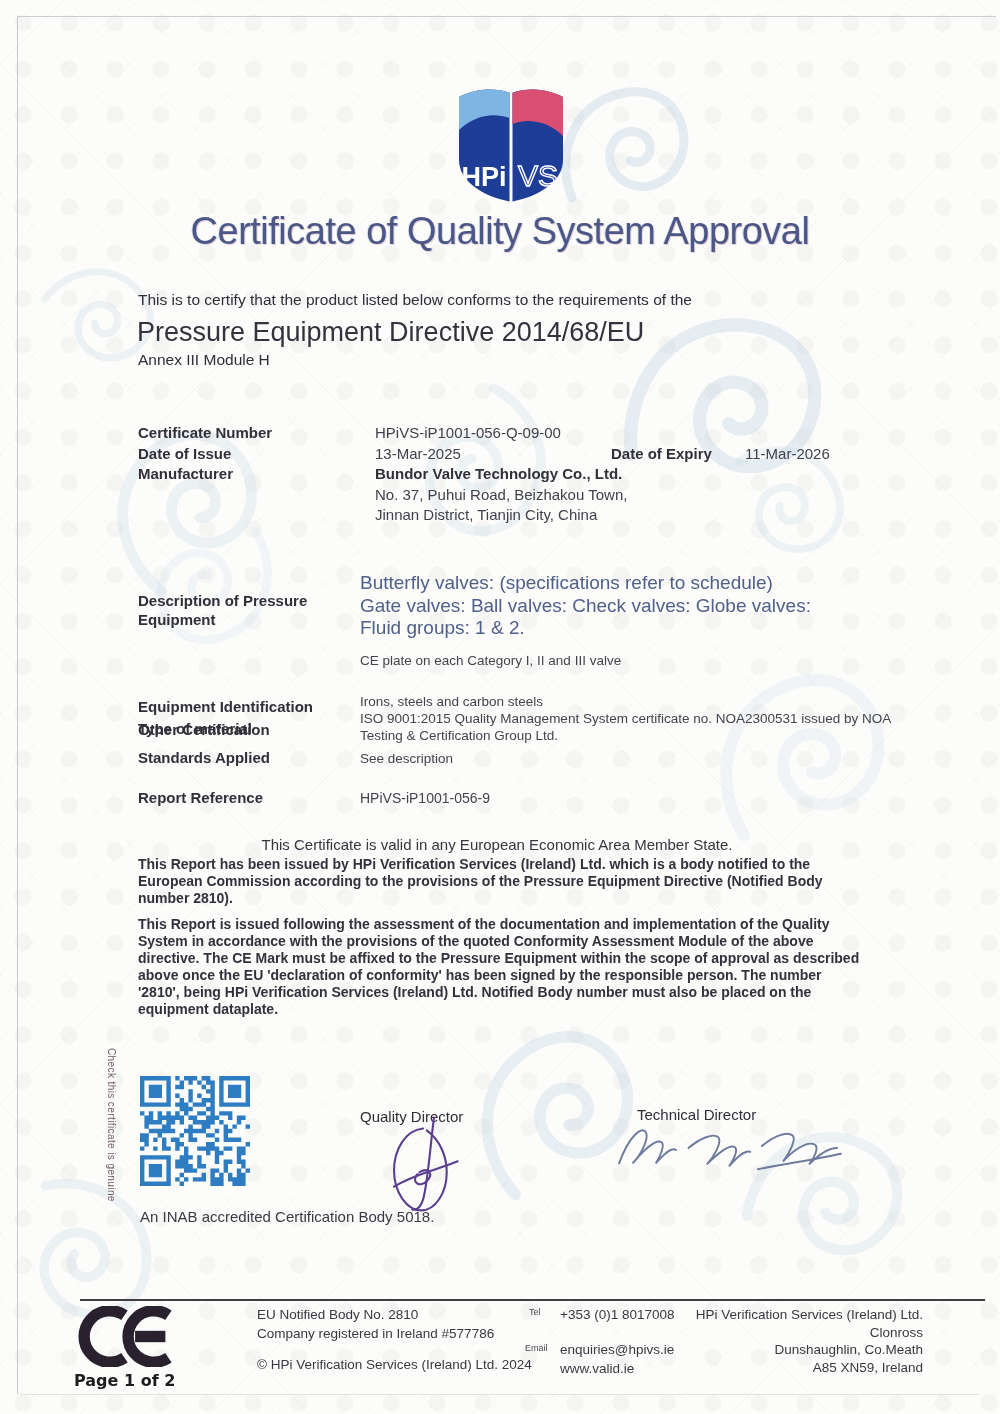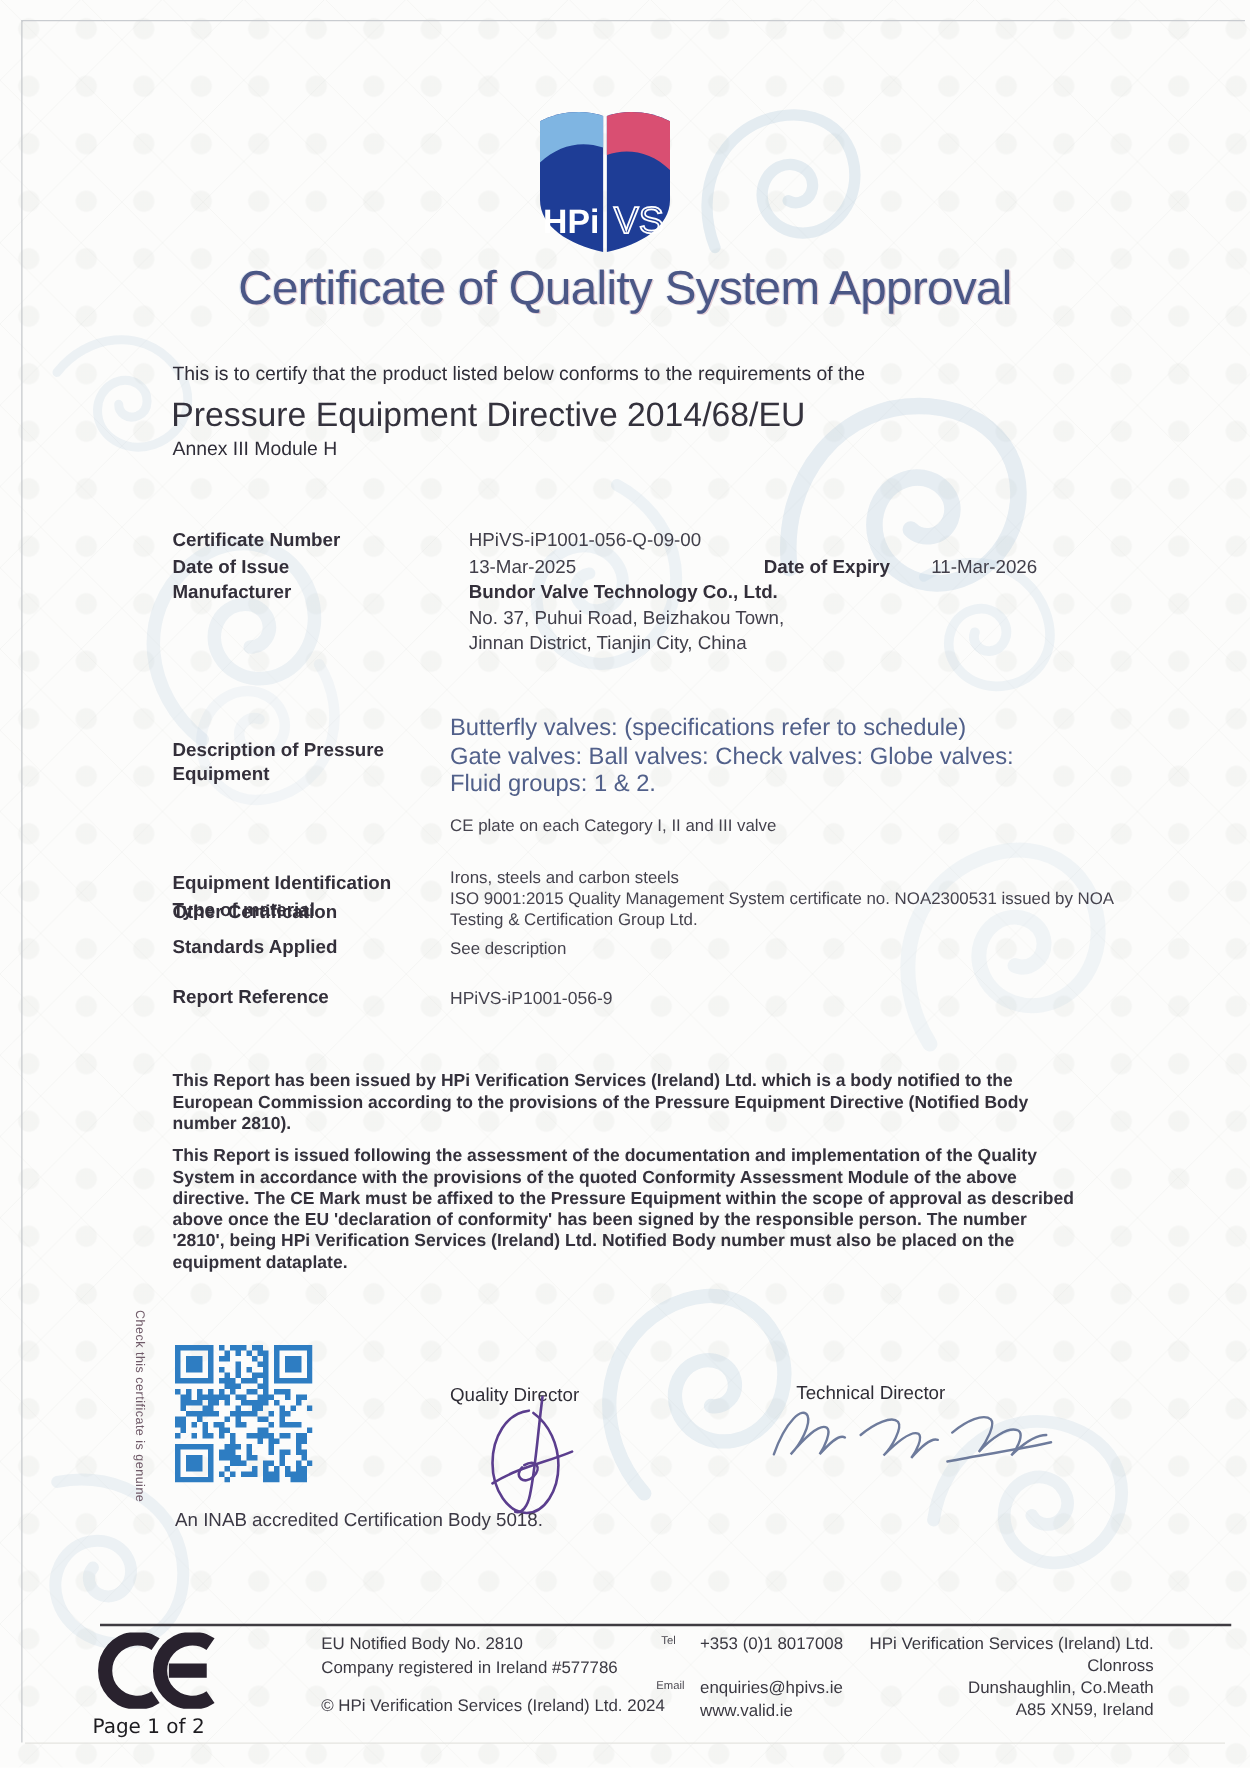--- a/index.html
+++ b/index.html
@@ -36,21 +36,21 @@
   .desc-lines{font-size:19px;color:#51608a;line-height:22.5px;}
   .center-line{left:0;top:836px;width:994px;text-align:center;font-size:15px;color:#38353f;}
   .para{font-weight:bold;font-size:14px;line-height:17px;color:#34313c;}
   .vert-caption{
     left:106px;top:1048px;height:165px;
     writing-mode:vertical-rl;font-size:10px;letter-spacing:0.4px;color:#6f5a68;
   }
   .sig-label{font-size:15px;color:#2f2d36;}
   .inab{left:140px;top:1208px;font-size:15px;color:#3c3945;}
   .footer-rule{left:80px;top:1299px;width:905px;height:2px;background:#3f3c42;}
-  .page-label{left:74px;top:1371px;font-size:16px;color:#1d1c20;font-family:"DejaVu Sans", sans-serif;}
+  .page-label{left:74px;top:1371px;font-size:16px;color:#1d1c20;font-family:"DejaVu Sans", sans-serif;font-weight:bold;}
   .fcol{font-size:13.5px;color:#3a3841;line-height:18px;}
   .flabel{font-size:9px;color:#4a4850;}
   .fright{text-align:right;}
   .scan-bottom{left:20px;top:1394px;width:960px;border-top:1px solid #e3e3e0;}
 </style>
 </head>
 <body>
 
 <div class="page">
 
@@ -68,21 +68,21 @@
     <use href="#swirlp" transform="translate(300,640) scale(1.4) rotate(170)" opacity="0.12"></use>
     <use href="#swirlp" transform="translate(430,1060) scale(1.9) rotate(-20)" opacity="0.25"></use>
     <use href="#swirlp" transform="translate(790,1080) scale(1.7) rotate(30)" opacity="0.20"></use>
     <use href="#swirlp" transform="translate(180,1180) scale(1.6) rotate(100)" opacity="0.20"></use>
   </svg>
 
   <div class="scan-border"></div>
 
   <div class="content">
 
-    <div class="abs" style="left:429px;top:88px;width:110px;height:115px;text-decoration:underline;">
+    <div class="abs" style="left:456px;top:88px;width:110px;height:115px;text-decoration:underline;">
       <svg viewBox="0 0 110 115" width="110" height="115" xmlns="http://www.w3.org/2000/svg">
         <path d="M53.5,4.7 C38,-0.8 18,1 3,9 L3,72 C3,93 26,108 53.5,113.5 Z" fill="#1e3d96"></path>
         <path d="M56.5,4.7 C72,-0.8 92,1 107,9 L107,72 C107,93 84,108 56.5,113.5 Z" fill="#1e3d96"></path>
         <path d="M3,9 C18,1 38,-0.8 53.5,4.7 L53.5,30 C36,24 18,28 3,42 Z" fill="#7fb5e2"></path>
         <path d="M56.5,4.7 C72,-0.8 92,1 107,9 L107,48 C92,33 72,30 56.5,36 Z" fill="#d94f72"></path>
         <text x="28" y="98" text-anchor="middle" font-family="Liberation Sans, sans-serif" font-size="27" font-weight="bold" fill="#ffffff">HPi</text>
         <text x="82" y="98" text-anchor="middle" font-family="Liberation Sans, sans-serif" font-size="30" fill="none" stroke="#ffffff" stroke-width="1.4">VS</text>
       </svg>
     </div>
 
@@ -120,20 +120,21 @@
 
     <div class="abs lbl" style="left:138px;top:721px;">Other Certification</div>
     <div class="abs sm" style="left:360px;top:711px;width:545px;line-height:16.5px;">ISO 9001:2015 Quality Management System certificate no. NOA2300531 issued by NOA Testing &amp; Certification Group Ltd.</div>
 
     <div class="abs lbl" style="left:138px;top:749px;">Standards Applied</div>
     <div class="abs sm" style="left:360px;top:751px;">See description</div>
 
     <div class="abs lbl" style="left:138px;top:789px;">Report Reference</div>
     <div class="abs sm" style="left:360px;top:790px;font-size:14px;">HPiVS-iP1001-056-9</div>
 
+    <div class="abs center-line">This Certificate is valid in any European Economic Area Member State.</div>
     <div class="abs para" style="left:138px;top:856px;width:718px;">This Report has been issued by HPi Verification Services (Ireland) Ltd. which is a body notified to the European Commission according to the provisions of the Pressure Equipment Directive (Notified Body number 2810).</div>
     <div class="abs para" style="left:138px;top:916px;width:722px;">This Report is issued following the assessment of the documentation and implementation of the Quality System in accordance with the provisions of the quoted Conformity Assessment Module of the above directive. The CE Mark must be affixed to the Pressure Equipment within the scope of approval as described above once the EU 'declaration of conformity' has been signed by the responsible person. The number '2810', being HPi Verification Services (Ireland) Ltd. Notified Body number must also be placed on the equipment dataplate.</div>
 
     <div class="abs vert-caption">Check this certificate is genuine</div>
     <div class="abs" style="left:140px;top:1076px;width:110px;height:110px;">
       <svg id="qr-svg" viewBox="0 0 110 110" width="110" height="110" xmlns="http://www.w3.org/2000/svg">
           <path d="M0.00,0.00h4.40v4.40h-4.40zM4.40,0.00h4.40v4.40h-4.40zM8.80,0.00h4.40v4.40h-4.40zM13.20,0.00h4.40v4.40h-4.40zM17.60,0.00h4.40v4.40h-4.40zM22.00,0.00h4.40v4.40h-4.40zM26.40,0.00h4.40v4.40h-4.40zM35.20,0.00h4.40v4.40h-4.40zM44.00,0.00h4.40v4.40h-4.40zM48.40,0.00h4.40v4.40h-4.40zM52.80,0.00h4.40v4.40h-4.40zM61.60,0.00h4.40v4.40h-4.40zM66.00,0.00h4.40v4.40h-4.40zM79.20,0.00h4.40v4.40h-4.40zM83.60,0.00h4.40v4.40h-4.40zM88.00,0.00h4.40v4.40h-4.40zM92.40,0.00h4.40v4.40h-4.40zM96.80,0.00h4.40v4.40h-4.40zM101.20,0.00h4.40v4.40h-4.40zM105.60,0.00h4.40v4.40h-4.40zM0.00,4.40h4.40v4.40h-4.40zM26.40,4.40h4.40v4.40h-4.40zM39.60,4.40h4.40v4.40h-4.40zM48.40,4.40h4.40v4.40h-4.40zM57.20,4.40h4.40v4.40h-4.40zM66.00,4.40h4.40v4.40h-4.40zM70.40,4.40h4.40v4.40h-4.40zM79.20,4.40h4.40v4.40h-4.40zM105.60,4.40h4.40v4.40h-4.40zM0.00,8.80h4.40v4.40h-4.40zM8.80,8.80h4.40v4.40h-4.40zM13.20,8.80h4.40v4.40h-4.40zM17.60,8.80h4.40v4.40h-4.40zM26.40,8.80h4.40v4.40h-4.40zM35.20,8.80h4.40v4.40h-4.40zM39.60,8.80h4.40v4.40h-4.40zM61.60,8.80h4.40v4.40h-4.40zM70.40,8.80h4.40v4.40h-4.40zM79.20,8.80h4.40v4.40h-4.40zM88.00,8.80h4.40v4.40h-4.40zM92.40,8.80h4.40v4.40h-4.40zM96.80,8.80h4.40v4.40h-4.40zM105.60,8.80h4.40v4.40h-4.40zM0.00,13.20h4.40v4.40h-4.40zM8.80,13.20h4.40v4.40h-4.40zM13.20,13.20h4.40v4.40h-4.40zM17.60,13.20h4.40v4.40h-4.40zM26.40,13.20h4.40v4.40h-4.40zM48.40,13.20h4.40v4.40h-4.40zM66.00,13.20h4.40v4.40h-4.40zM70.40,13.20h4.40v4.40h-4.40zM79.20,13.20h4.40v4.40h-4.40zM88.00,13.20h4.40v4.40h-4.40zM92.40,13.20h4.40v4.40h-4.40zM96.80,13.20h4.40v4.40h-4.40zM105.60,13.20h4.40v4.40h-4.40zM0.00,17.60h4.40v4.40h-4.40zM8.80,17.60h4.40v4.40h-4.40zM13.20,17.60h4.40v4.40h-4.40zM17.60,17.60h4.40v4.40h-4.40zM26.40,17.60h4.40v4.40h-4.40zM35.20,17.60h4.40v4.40h-4.40zM48.40,17.60h4.40v4.40h-4.40zM57.20,17.60h4.40v4.40h-4.40zM70.40,17.60h4.40v4.40h-4.40zM79.20,17.60h4.40v4.40h-4.40zM88.00,17.60h4.40v4.40h-4.40zM92.40,17.60h4.40v4.40h-4.40zM96.80,17.60h4.40v4.40h-4.40zM105.60,17.60h4.40v4.40h-4.40zM0.00,22.00h4.40v4.40h-4.40zM26.40,22.00h4.40v4.40h-4.40zM39.60,22.00h4.40v4.40h-4.40zM48.40,22.00h4.40v4.40h-4.40zM61.60,22.00h4.40v4.40h-4.40zM66.00,22.00h4.40v4.40h-4.40zM70.40,22.00h4.40v4.40h-4.40zM79.20,22.00h4.40v4.40h-4.40zM105.60,22.00h4.40v4.40h-4.40zM0.00,26.40h4.40v4.40h-4.40zM4.40,26.40h4.40v4.40h-4.40zM8.80,26.40h4.40v4.40h-4.40zM13.20,26.40h4.40v4.40h-4.40zM17.60,26.40h4.40v4.40h-4.40zM22.00,26.40h4.40v4.40h-4.40zM26.40,26.40h4.40v4.40h-4.40zM35.20,26.40h4.40v4.40h-4.40zM39.60,26.40h4.40v4.40h-4.40zM44.00,26.40h4.40v4.40h-4.40zM52.80,26.40h4.40v4.40h-4.40zM57.20,26.40h4.40v4.40h-4.40zM61.60,26.40h4.40v4.40h-4.40zM70.40,26.40h4.40v4.40h-4.40zM79.20,26.40h4.40v4.40h-4.40zM83.60,26.40h4.40v4.40h-4.40zM88.00,26.40h4.40v4.40h-4.40zM92.40,26.40h4.40v4.40h-4.40zM96.80,26.40h4.40v4.40h-4.40zM101.20,26.40h4.40v4.40h-4.40zM105.60,26.40h4.40v4.40h-4.40zM39.60,30.80h4.40v4.40h-4.40zM44.00,30.80h4.40v4.40h-4.40zM48.40,30.80h4.40v4.40h-4.40zM66.00,30.80h4.40v4.40h-4.40zM70.40,30.80h4.40v4.40h-4.40zM0.00,35.20h4.40v4.40h-4.40zM8.80,35.20h4.40v4.40h-4.40zM17.60,35.20h4.40v4.40h-4.40zM26.40,35.20h4.40v4.40h-4.40zM35.20,35.20h4.40v4.40h-4.40zM44.00,35.20h4.40v4.40h-4.40zM57.20,35.20h4.40v4.40h-4.40zM61.60,35.20h4.40v4.40h-4.40zM70.40,35.20h4.40v4.40h-4.40zM79.20,35.20h4.40v4.40h-4.40zM83.60,35.20h4.40v4.40h-4.40zM88.00,35.20h4.40v4.40h-4.40zM4.40,39.60h4.40v4.40h-4.40zM8.80,39.60h4.40v4.40h-4.40zM17.60,39.60h4.40v4.40h-4.40zM22.00,39.60h4.40v4.40h-4.40zM26.40,39.60h4.40v4.40h-4.40zM30.80,39.60h4.40v4.40h-4.40zM35.20,39.60h4.40v4.40h-4.40zM39.60,39.60h4.40v4.40h-4.40zM48.40,39.60h4.40v4.40h-4.40zM52.80,39.60h4.40v4.40h-4.40zM66.00,39.60h4.40v4.40h-4.40zM70.40,39.60h4.40v4.40h-4.40zM74.80,39.60h4.40v4.40h-4.40zM88.00,39.60h4.40v4.40h-4.40zM96.80,39.60h4.40v4.40h-4.40zM101.20,39.60h4.40v4.40h-4.40zM4.40,44.00h4.40v4.40h-4.40zM8.80,44.00h4.40v4.40h-4.40zM13.20,44.00h4.40v4.40h-4.40zM17.60,44.00h4.40v4.40h-4.40zM26.40,44.00h4.40v4.40h-4.40zM30.80,44.00h4.40v4.40h-4.40zM39.60,44.00h4.40v4.40h-4.40zM52.80,44.00h4.40v4.40h-4.40zM57.20,44.00h4.40v4.40h-4.40zM61.60,44.00h4.40v4.40h-4.40zM66.00,44.00h4.40v4.40h-4.40zM70.40,44.00h4.40v4.40h-4.40zM79.20,44.00h4.40v4.40h-4.40zM96.80,44.00h4.40v4.40h-4.40zM4.40,48.40h4.40v4.40h-4.40zM22.00,48.40h4.40v4.40h-4.40zM26.40,48.40h4.40v4.40h-4.40zM48.40,48.40h4.40v4.40h-4.40zM61.60,48.40h4.40v4.40h-4.40zM66.00,48.40h4.40v4.40h-4.40zM83.60,48.40h4.40v4.40h-4.40zM92.40,48.40h4.40v4.40h-4.40zM105.60,48.40h4.40v4.40h-4.40zM8.80,52.80h4.40v4.40h-4.40zM13.20,52.80h4.40v4.40h-4.40zM17.60,52.80h4.40v4.40h-4.40zM22.00,52.80h4.40v4.40h-4.40zM26.40,52.80h4.40v4.40h-4.40zM30.80,52.80h4.40v4.40h-4.40zM44.00,52.80h4.40v4.40h-4.40zM48.40,52.80h4.40v4.40h-4.40zM52.80,52.80h4.40v4.40h-4.40zM57.20,52.80h4.40v4.40h-4.40zM61.60,52.80h4.40v4.40h-4.40zM74.80,52.80h4.40v4.40h-4.40zM83.60,52.80h4.40v4.40h-4.40zM88.00,52.80h4.40v4.40h-4.40zM0.00,57.20h4.40v4.40h-4.40zM4.40,57.20h4.40v4.40h-4.40zM17.60,57.20h4.40v4.40h-4.40zM39.60,57.20h4.40v4.40h-4.40zM48.40,57.20h4.40v4.40h-4.40zM66.00,57.20h4.40v4.40h-4.40zM70.40,57.20h4.40v4.40h-4.40zM83.60,57.20h4.40v4.40h-4.40zM0.00,61.60h4.40v4.40h-4.40zM4.40,61.60h4.40v4.40h-4.40zM13.20,61.60h4.40v4.40h-4.40zM22.00,61.60h4.40v4.40h-4.40zM30.80,61.60h4.40v4.40h-4.40zM35.20,61.60h4.40v4.40h-4.40zM48.40,61.60h4.40v4.40h-4.40zM52.80,61.60h4.40v4.40h-4.40zM74.80,61.60h4.40v4.40h-4.40zM83.60,61.60h4.40v4.40h-4.40zM88.00,61.60h4.40v4.40h-4.40zM92.40,61.60h4.40v4.40h-4.40zM96.80,61.60h4.40v4.40h-4.40zM4.40,66.00h4.40v4.40h-4.40zM22.00,66.00h4.40v4.40h-4.40zM35.20,66.00h4.40v4.40h-4.40zM39.60,66.00h4.40v4.40h-4.40zM66.00,66.00h4.40v4.40h-4.40zM70.40,66.00h4.40v4.40h-4.40zM105.60,66.00h4.40v4.40h-4.40zM0.00,70.40h4.40v4.40h-4.40zM13.20,70.40h4.40v4.40h-4.40zM22.00,70.40h4.40v4.40h-4.40zM26.40,70.40h4.40v4.40h-4.40zM35.20,70.40h4.40v4.40h-4.40zM44.00,70.40h4.40v4.40h-4.40zM57.20,70.40h4.40v4.40h-4.40zM61.60,70.40h4.40v4.40h-4.40zM66.00,70.40h4.40v4.40h-4.40zM70.40,70.40h4.40v4.40h-4.40zM74.80,70.40h4.40v4.40h-4.40zM83.60,70.40h4.40v4.40h-4.40zM88.00,70.40h4.40v4.40h-4.40zM96.80,70.40h4.40v4.40h-4.40zM101.20,70.40h4.40v4.40h-4.40zM44.00,74.80h4.40v4.40h-4.40zM66.00,74.80h4.40v4.40h-4.40zM74.80,74.80h4.40v4.40h-4.40zM79.20,74.80h4.40v4.40h-4.40zM96.80,74.80h4.40v4.40h-4.40zM101.20,74.80h4.40v4.40h-4.40zM0.00,79.20h4.40v4.40h-4.40zM4.40,79.20h4.40v4.40h-4.40zM8.80,79.20h4.40v4.40h-4.40zM13.20,79.20h4.40v4.40h-4.40zM17.60,79.20h4.40v4.40h-4.40zM22.00,79.20h4.40v4.40h-4.40zM26.40,79.20h4.40v4.40h-4.40zM39.60,79.20h4.40v4.40h-4.40zM44.00,79.20h4.40v4.40h-4.40zM48.40,79.20h4.40v4.40h-4.40zM57.20,79.20h4.40v4.40h-4.40zM74.80,79.20h4.40v4.40h-4.40zM96.80,79.20h4.40v4.40h-4.40zM0.00,83.60h4.40v4.40h-4.40zM26.40,83.60h4.40v4.40h-4.40zM35.20,83.60h4.40v4.40h-4.40zM39.60,83.60h4.40v4.40h-4.40zM44.00,83.60h4.40v4.40h-4.40zM57.20,83.60h4.40v4.40h-4.40zM74.80,83.60h4.40v4.40h-4.40zM83.60,83.60h4.40v4.40h-4.40zM88.00,83.60h4.40v4.40h-4.40zM96.80,83.60h4.40v4.40h-4.40zM101.20,83.60h4.40v4.40h-4.40zM0.00,88.00h4.40v4.40h-4.40zM8.80,88.00h4.40v4.40h-4.40zM13.20,88.00h4.40v4.40h-4.40zM17.60,88.00h4.40v4.40h-4.40zM26.40,88.00h4.40v4.40h-4.40zM35.20,88.00h4.40v4.40h-4.40zM39.60,88.00h4.40v4.40h-4.40zM44.00,88.00h4.40v4.40h-4.40zM48.40,88.00h4.40v4.40h-4.40zM57.20,88.00h4.40v4.40h-4.40zM61.60,88.00h4.40v4.40h-4.40zM83.60,88.00h4.40v4.40h-4.40zM101.20,88.00h4.40v4.40h-4.40zM0.00,92.40h4.40v4.40h-4.40zM8.80,92.40h4.40v4.40h-4.40zM13.20,92.40h4.40v4.40h-4.40zM17.60,92.40h4.40v4.40h-4.40zM26.40,92.40h4.40v4.40h-4.40zM44.00,92.40h4.40v4.40h-4.40zM48.40,92.40h4.40v4.40h-4.40zM52.80,92.40h4.40v4.40h-4.40zM70.40,92.40h4.40v4.40h-4.40zM74.80,92.40h4.40v4.40h-4.40zM83.60,92.40h4.40v4.40h-4.40zM96.80,92.40h4.40v4.40h-4.40zM105.60,92.40h4.40v4.40h-4.40zM0.00,96.80h4.40v4.40h-4.40zM8.80,96.80h4.40v4.40h-4.40zM13.20,96.80h4.40v4.40h-4.40zM17.60,96.80h4.40v4.40h-4.40zM26.40,96.80h4.40v4.40h-4.40zM39.60,96.80h4.40v4.40h-4.40zM61.60,96.80h4.40v4.40h-4.40zM70.40,96.80h4.40v4.40h-4.40zM79.20,96.80h4.40v4.40h-4.40zM88.00,96.80h4.40v4.40h-4.40zM96.80,96.80h4.40v4.40h-4.40zM101.20,96.80h4.40v4.40h-4.40zM0.00,101.20h4.40v4.40h-4.40zM26.40,101.20h4.40v4.40h-4.40zM35.20,101.20h4.40v4.40h-4.40zM44.00,101.20h4.40v4.40h-4.40zM52.80,101.20h4.40v4.40h-4.40zM57.20,101.20h4.40v4.40h-4.40zM61.60,101.20h4.40v4.40h-4.40zM70.40,101.20h4.40v4.40h-4.40zM74.80,101.20h4.40v4.40h-4.40zM79.20,101.20h4.40v4.40h-4.40zM88.00,101.20h4.40v4.40h-4.40zM92.40,101.20h4.40v4.40h-4.40zM96.80,101.20h4.40v4.40h-4.40zM101.20,101.20h4.40v4.40h-4.40zM0.00,105.60h4.40v4.40h-4.40zM4.40,105.60h4.40v4.40h-4.40zM8.80,105.60h4.40v4.40h-4.40zM13.20,105.60h4.40v4.40h-4.40zM17.60,105.60h4.40v4.40h-4.40zM22.00,105.60h4.40v4.40h-4.40zM26.40,105.60h4.40v4.40h-4.40zM39.60,105.60h4.40v4.40h-4.40zM70.40,105.60h4.40v4.40h-4.40zM74.80,105.60h4.40v4.40h-4.40zM79.20,105.60h4.40v4.40h-4.40zM92.40,105.60h4.40v4.40h-4.40zM96.80,105.60h4.40v4.40h-4.40zM101.20,105.60h4.40v4.40h-4.40z" fill="#2e7dc2"></path>
         </svg>
     </div>
 

